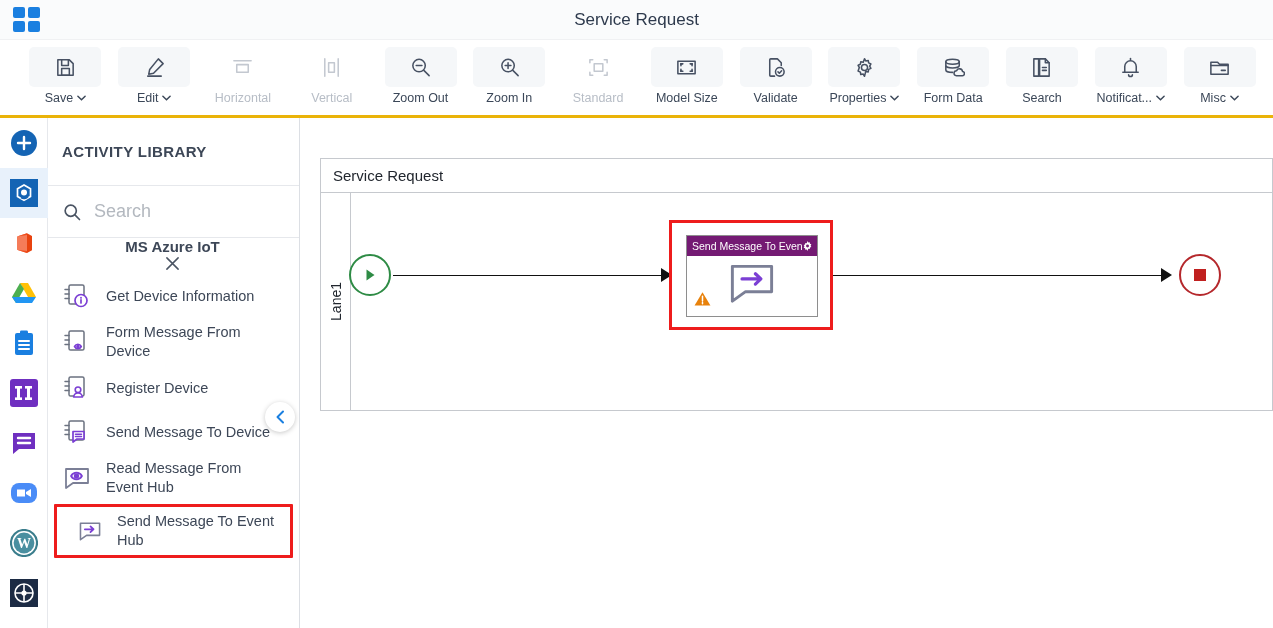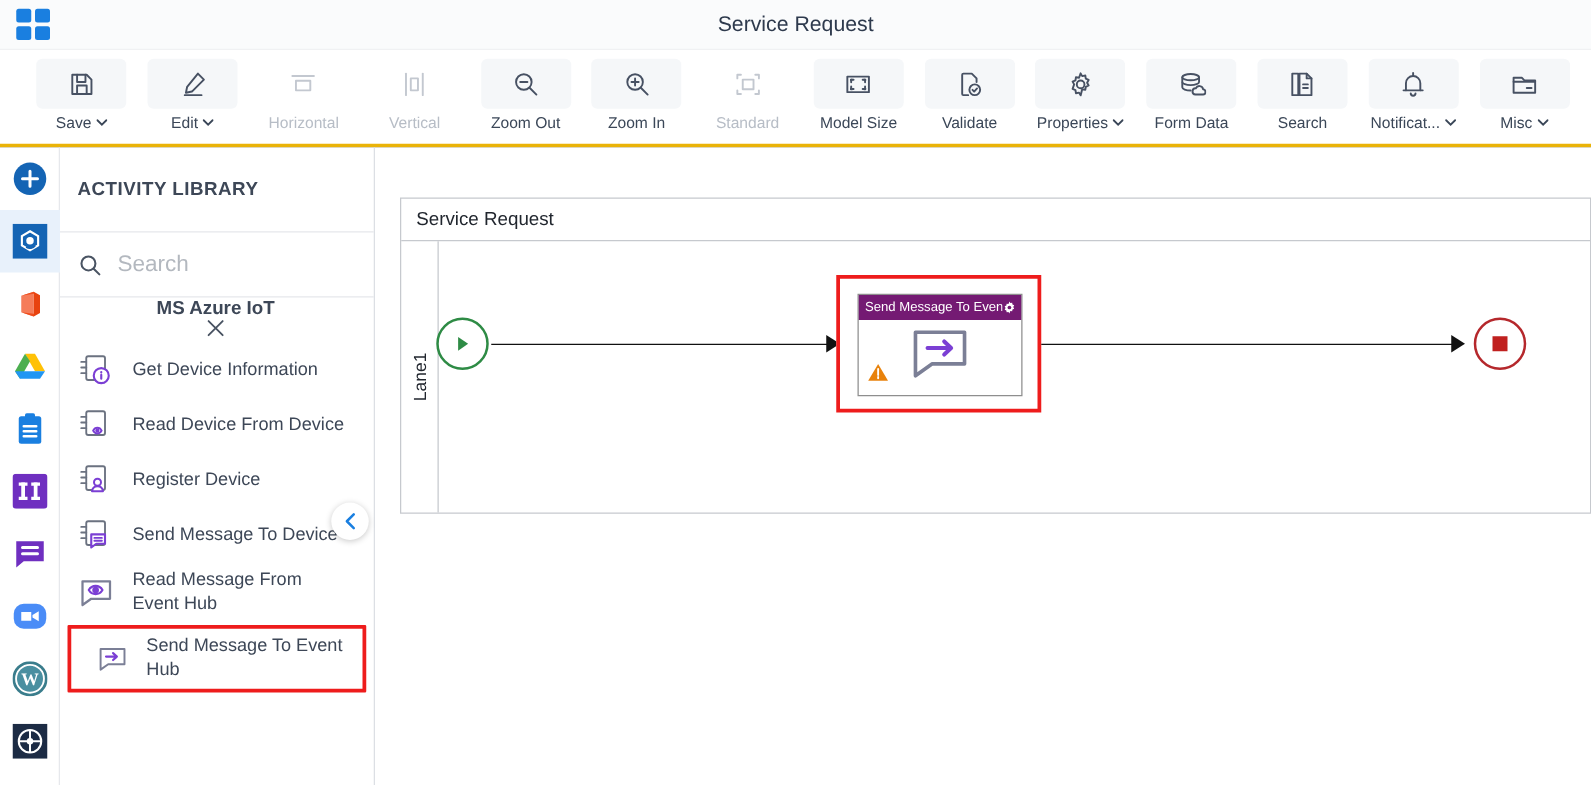--- a/index.html
+++ b/index.html
@@ -494,21 +494,21 @@
       <div class="act-lab">Get Device Information</div>
     </div>
 
     <div class="act">
       <svg class="aic" width="30" height="28" viewBox="0 0 30 28">
         <rect x="7" y="3" width="15" height="19" rx="1.6" stroke="#6b7280"></rect>
         <path d="M7 7.5H3M7 12H3M7 16.5H3" stroke="#6b7280"></path>
         <path d="M12.5 18.5c1.6-3 5.2-3 6.8 0-1.6 3-5.2 3-6.8 0z" fill="#fff" stroke="#7b3fd4" stroke-width="1.6"></path>
         <circle cx="15.9" cy="18.5" r="1.7" fill="#7b3fd4"></circle>
       </svg>
-      <div class="act-lab">Read Device From Device</div>
+      <div class="act-lab">Form Message From Device</div>
     </div>
 
     <div class="act">
       <svg class="aic" width="30" height="28" viewBox="0 0 30 28">
         <rect x="7" y="3" width="15" height="19" rx="1.6" stroke="#6b7280"></rect>
         <path d="M7 7.5H3M7 12H3M7 16.5H3" stroke="#6b7280"></path>
         <circle cx="16" cy="15.8" r="2.8" fill="#fff" stroke="#7b3fd4" stroke-width="1.6"></circle>
         <path d="M11.6 23c.4-2.7 2.2-4 4.4-4s4 1.3 4.4 4z" fill="#fff" stroke="#7b3fd4" stroke-width="1.6"></path>
       </svg>
       <div class="act-lab">Register Device</div>

